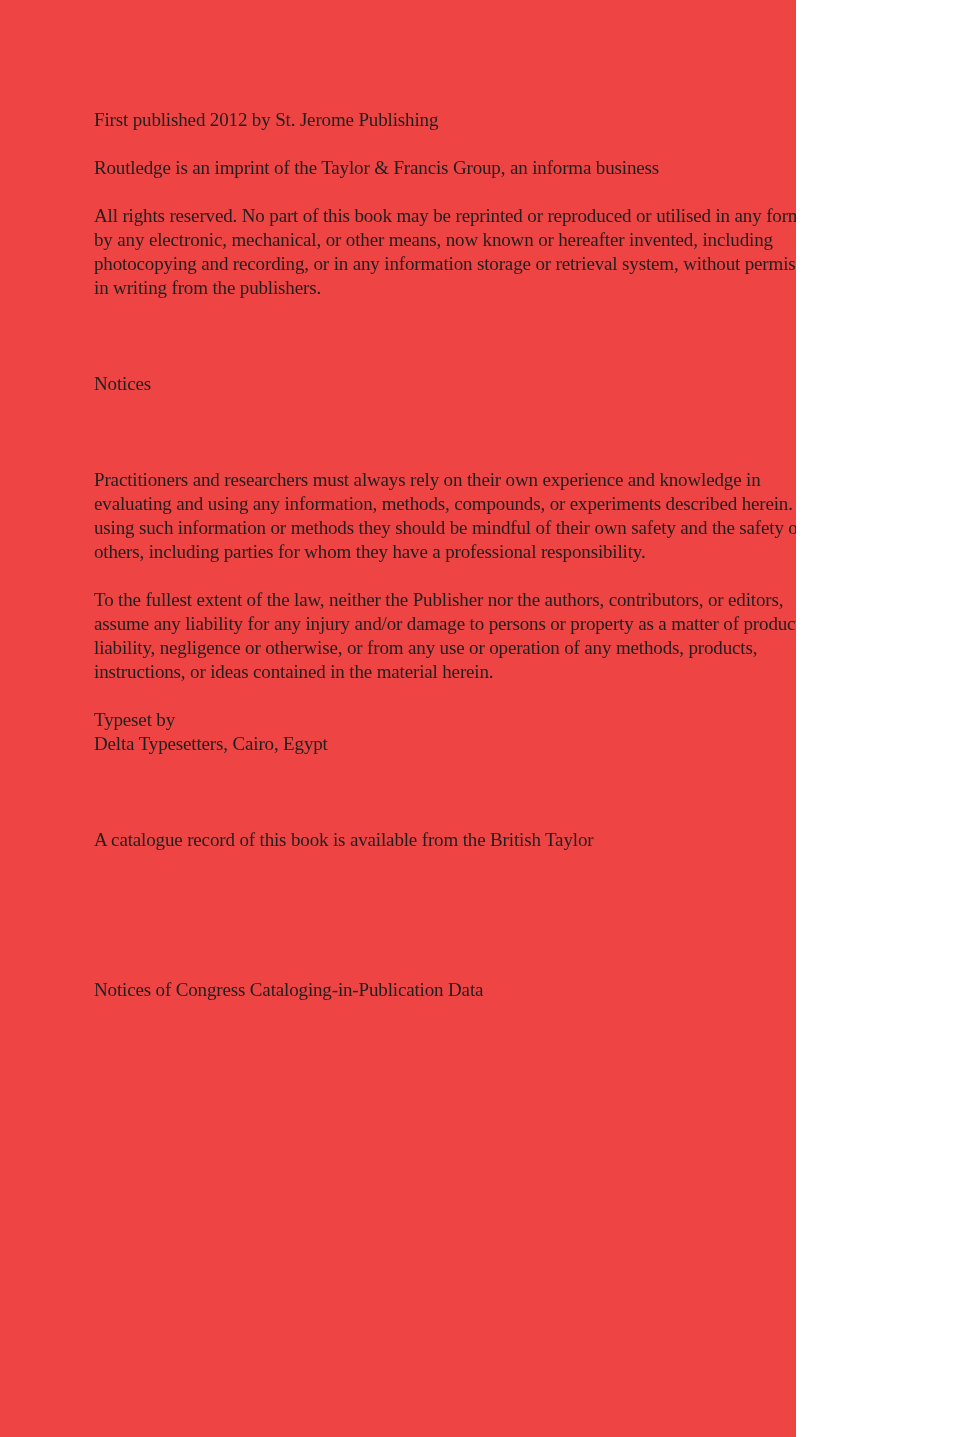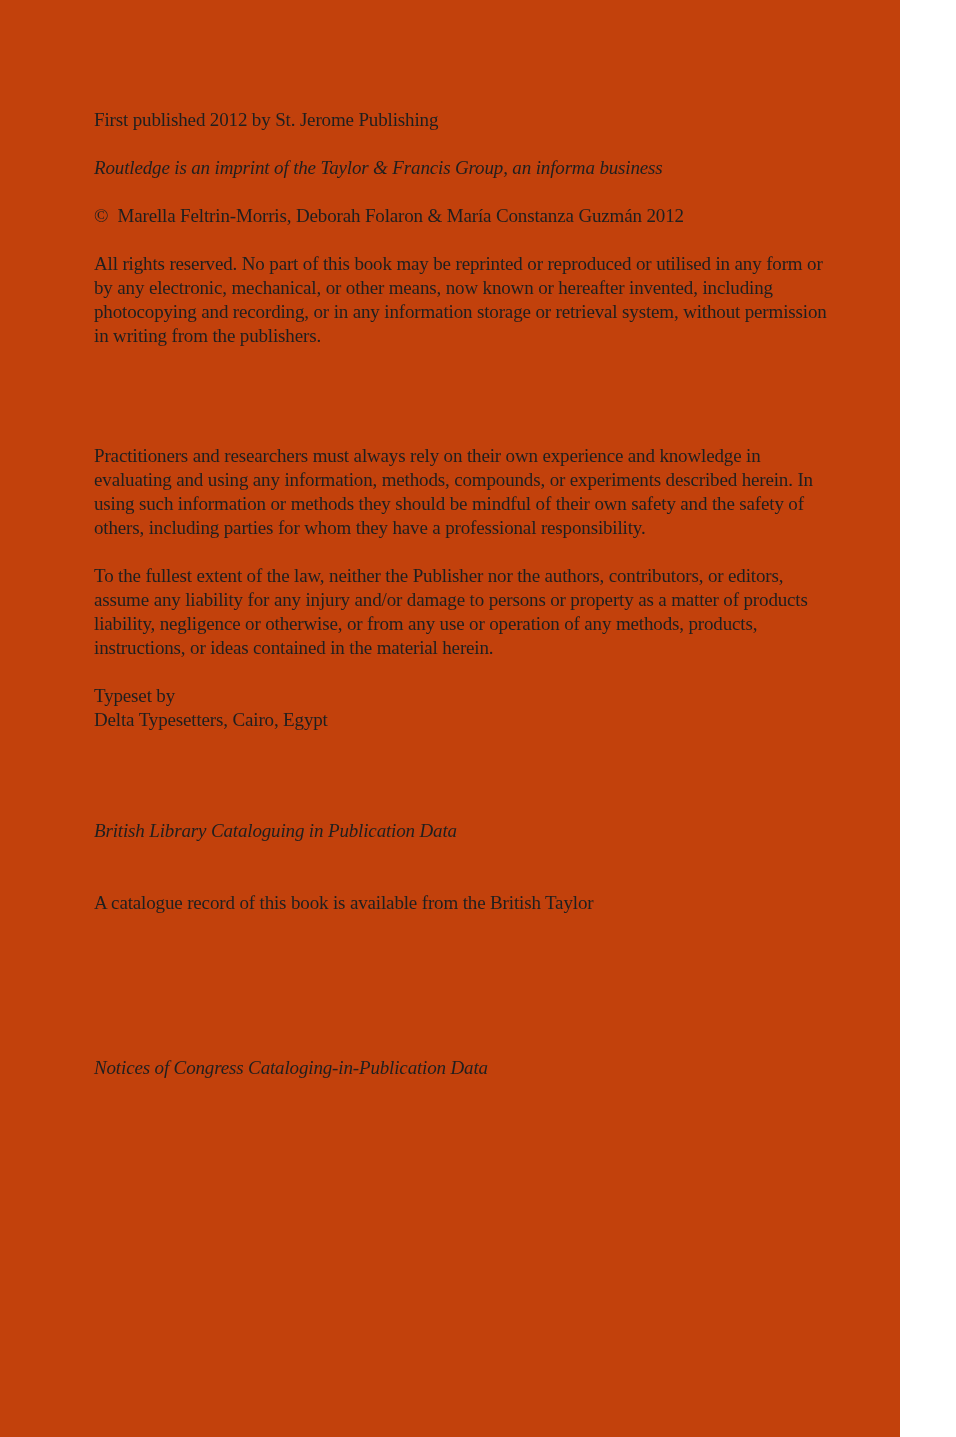--- a/index.html
+++ b/index.html
@@ -2,23 +2,23 @@
 <html><head>
 <meta charset="utf-8">
 <style>
   html, body {
     margin: 0;
     padding: 0;
     background: #ffffff;
   }
   .page {
     position: relative;
-    width: 900px;
+    width: 796px;
     height: 1437px;
-    background: #c2410c;
+    background: #ef4444;
     overflow: hidden;
     font-family: "Liberation Serif", "DejaVu Serif", serif;
     color: #1f1f1f;
   }
   .text-block {
     position: absolute;
     left: 94px;
     top: 108px;
     width: 820px;
     font-size: 19px;
@@ -26,67 +26,64 @@
     line-height: 24px;
   }
   .block {
     margin: 0 0 24px 0;
     white-space: pre-wrap;
   }
   .line {
     white-space: pre-wrap;
   }
   .italic {
-    font-style: italic;
-    margin-top: 15px;
   }
   
   .loc {
     line-height: 26.5px;
     width: 695px;
     margin-bottom: 0;
   }
 </style>
 </head>
 <body>
 
 <div class="page">
   <div class="text-block">
 
     <p class="block">First published 2012 by St. Jerome Publishing</p>
 
 
     <p class="block italic">Routledge is an imprint of the Taylor &amp; Francis Group, an informa business</p>
 
-    <p class="block">©  Marella Feltrin-Morris, Deborah Folaron &amp; María Constanza Guzmán 2012</p>
 
     <p class="block">All rights reserved. No part of this book may be reprinted or reproduced or utilised in any form or
 by any electronic, mechanical, or other means, now known or hereafter invented, including
 photocopying and recording, or in any information storage or retrieval system, without permission
 in writing from the publishers.</p>
 
     <div class="block">
+      <div class="line">Notices</div>
     </div>
 
     <p class="block">Practitioners and researchers must always rely on their own experience and knowledge in
 evaluating and using any information, methods, compounds, or experiments described herein. In
 using such information or methods they should be mindful of their own safety and the safety of
 others, including parties for whom they have a professional responsibility.</p>
 
     <p class="block">To the fullest extent of the law, neither the Publisher nor the authors, contributors, or editors,
 assume any liability for any injury and/or damage to persons or property as a matter of products
 liability, negligence or otherwise, or from any use or operation of any methods, products,
 instructions, or ideas contained in the material herein.</p>
 
 
     <p class="block">Typeset by
 Delta Typesetters, Cairo, Egypt</p>
 
     <div class="block">
-      <div class="line italic">British Library Cataloguing in Publication Data</div>
       <div class="line">A catalogue record of this book is available from the British Taylor</div>
     </div>
 
     <div class="block loc">
       <div class="line italic">Notices of Congress Cataloging-in-Publication Data</div>
       
       
       
       
       

